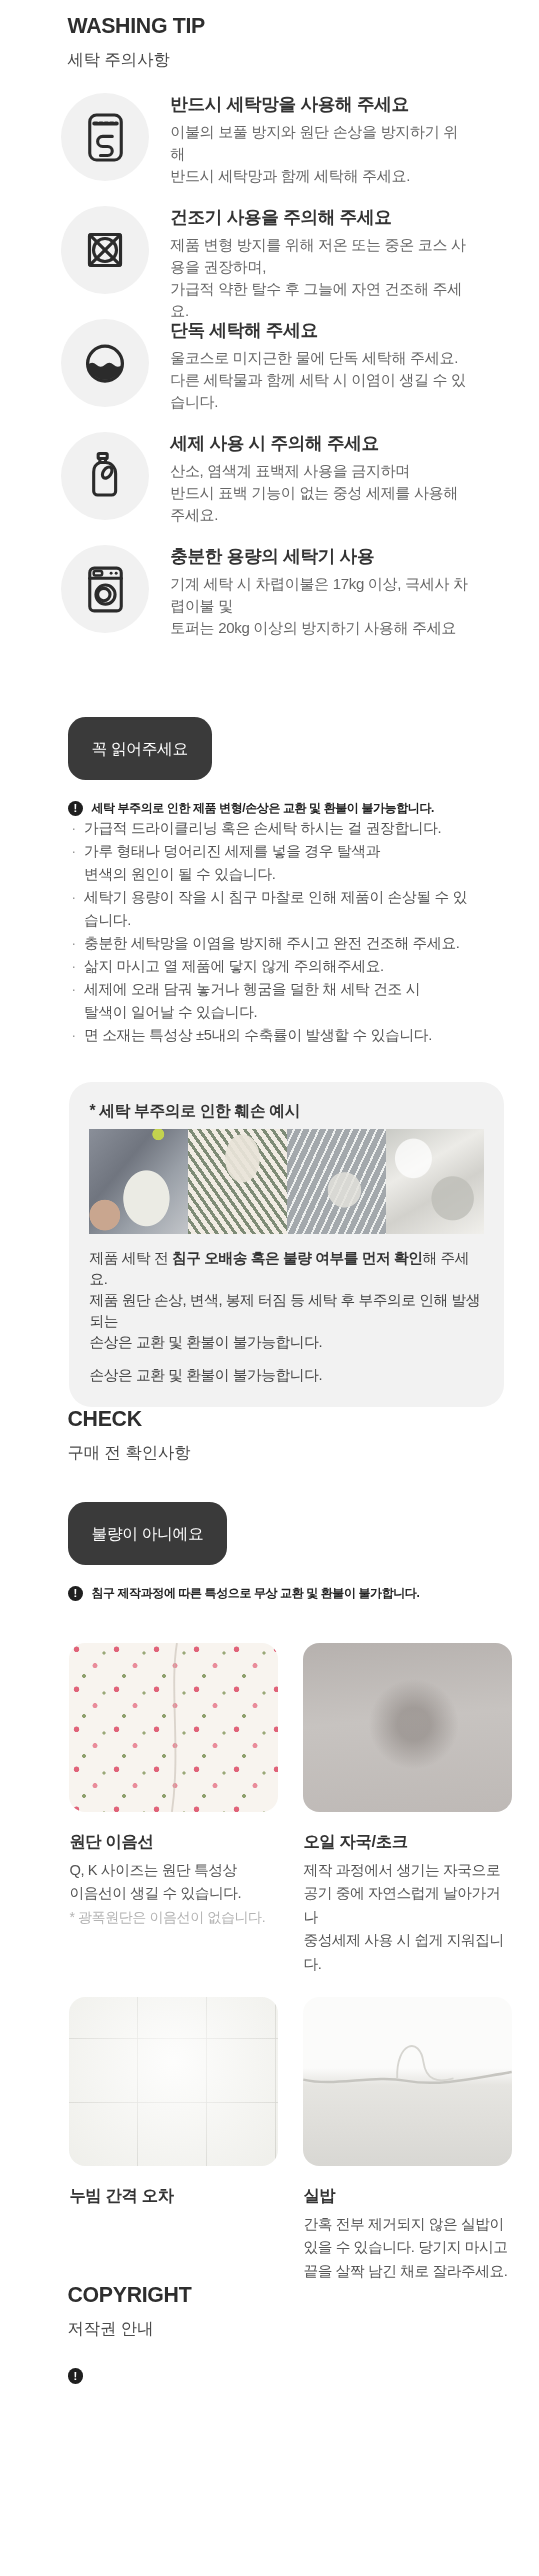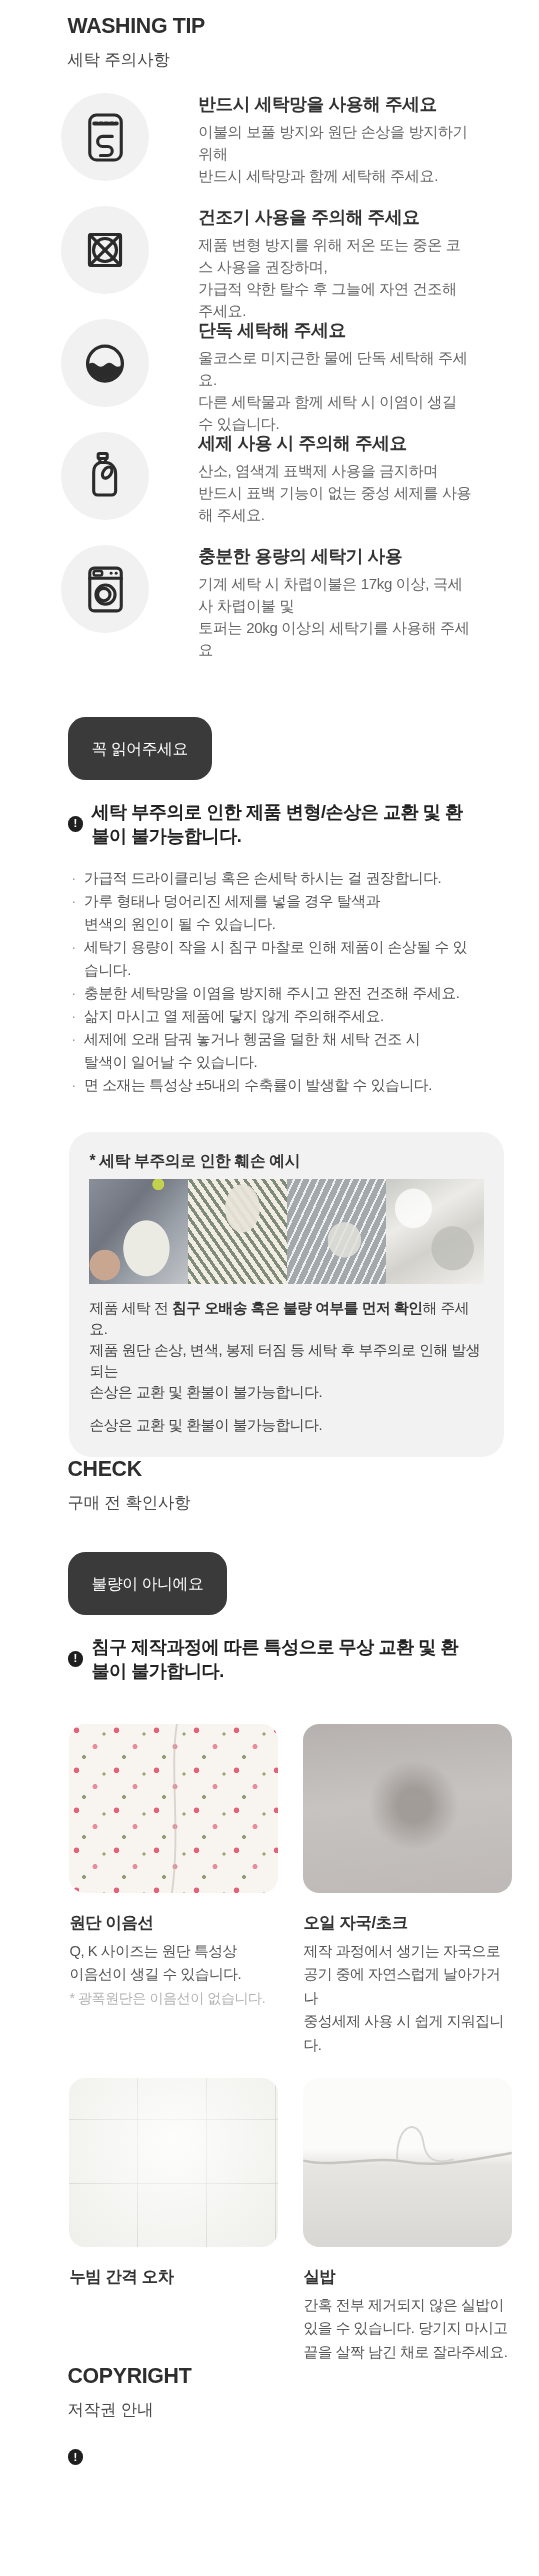--- a/index.html
+++ b/index.html
@@ -12,21 +12,21 @@
     width:504px;height:2576px;margin:0 auto;position:relative;overflow:hidden;
     background:#fff;font-family:"Liberation Sans","DejaVu Sans",sans-serif;
     -webkit-font-smoothing:antialiased;
   }
   .content{padding:14px 50px 0 50px;}
   h1.sec{font-size:21.3px;font-weight:bold;letter-spacing:-0.3px;color:var(--heading);margin:0;line-height:25px;}
   .sub{font-size:16.3px;color:#4a4a4a;margin-top:10px;line-height:20px;}
 
   
   .items{margin-top:24px;}
-  .item{display:flex;align-items:flex-start;margin-bottom:25px;height:88px;gap:28px;}
+  .item{display:flex;align-items:flex-start;margin-bottom:25px;height:88px;}
   .icon-circle{
     width:88px;height:88px;border-radius:50%;background:var(--circle_bg);
     flex:0 0 88px;margin-left:-6.3px;display:flex;align-items:center;justify-content:center;
   }
   .icon-circle svg{display:block;}
   .item-text{margin-left:21px;padding-top:1.3px;}
   .item-title{font-size:17.6px;font-weight:bold;color:var(--title);line-height:21.3px;letter-spacing:-0.3px;}
   .item-body{margin-top:5px;font-size:15px;color:var(--body);line-height:22px;letter-spacing:-0.3px;}
 
   .badge{
@@ -35,23 +35,23 @@
   }
   .badge-wrap1{margin-top:84px;}
   .badge-wrap2{margin-top:40px;}
 
   .warning{display:flex;align-items:center;margin-top:20px;}
   .excl-icon{
     width:15.7px;height:15.7px;border-radius:50%;background:#1f1f1f;flex:0 0 15.7px;
     display:flex;align-items:center;justify-content:center;margin-right:8.2px;
   }
   .excl-icon::before{content:"!";color:#fff;font-weight:bold;font-size:11.3px;line-height:1;}
-  .warning-text{font-size:18px;font-weight:bold;color:#222;letter-spacing:-0.4px;}
-
-  .bullets{margin-top:19px;margin-left:2.5px;}
+  .warning-text{font-size:12px;font-weight:bold;color:#222;letter-spacing:-0.4px;}
+
+  .bullets{margin-left:2.5px;}
   .bullets div{font-size:14.7px;color:var(--bullet);line-height:23px;letter-spacing:-0.3px;position:relative;padding-left:14px;}
   .bullets div.b::before{content:"\00B7";position:absolute;left:1.3px;color:#999;}
 
   
   .damage-box{
     margin-top:35px;margin-left:1.9px;width:395px;background:var(--box_bg);
     border-radius:22.6px;padding:19px 20px 21.3px 20px;
   }
   .damage-caption{font-size:15.7px;font-weight:600;color:#333;line-height:19px;letter-spacing:-0.3px;}
   .photo-strip{margin-top:8.8px;display:flex;height:105px;overflow:hidden;}
@@ -195,21 +195,21 @@
             <circle cx="50" cy="17" r="2.6" fill="var(--icon_stroke)" stroke="none"></circle>
             <circle cx="59" cy="17" r="2.6" fill="var(--icon_stroke)" stroke="none"></circle>
             <circle cx="40" cy="55" r="17"></circle>
             <circle cx="37" cy="55" r="11"></circle>
           </svg>
         </div>
         <div class="item-text">
           <div class="item-title">충분한 용량의 세탁기 사용</div>
           <div class="item-body">
             <div>기계 세탁 시 차렵이불은 17kg 이상, 극세사 차렵이불 및</div>
-            <div>토퍼는 20kg 이상의 세탁기를 사용해 주세요</div>
+            <div>토퍼는 20kg 이상의 방지하기 사용해 주세요</div>
           </div>
         </div>
       </div>
     </div>
 
     <div class="badge-wrap1">
       <span class="badge">꼭 읽어주세요</span>
     </div>
 
     <div class="warning">

